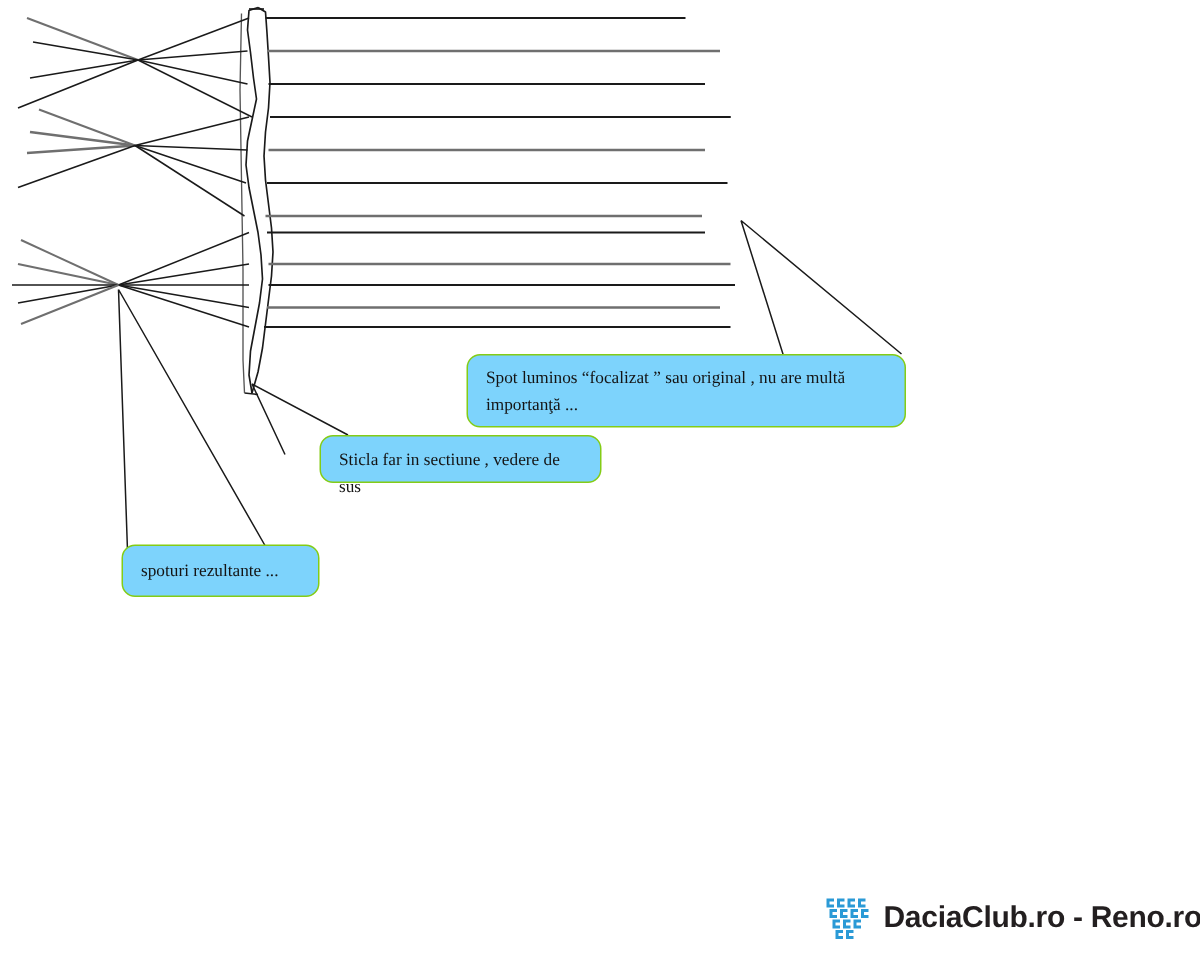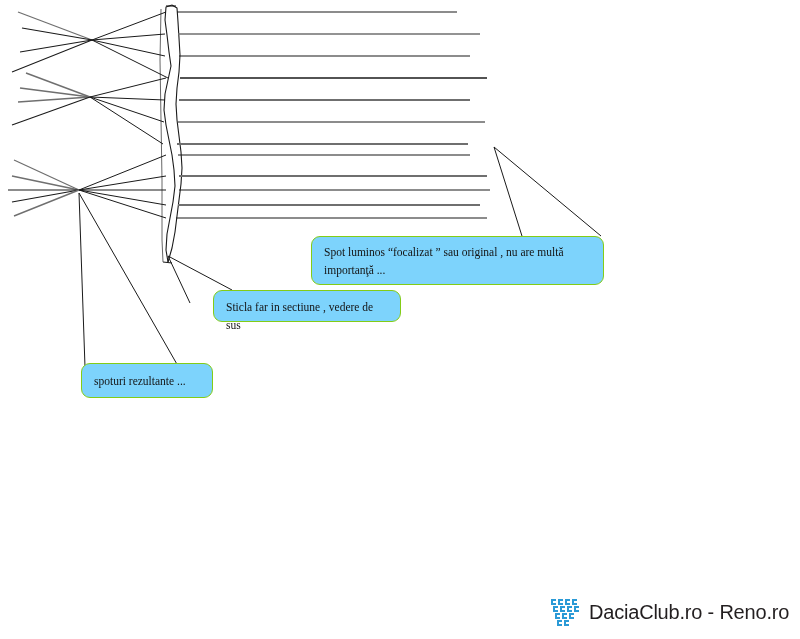--- a/index.html
+++ b/index.html
@@ -65,21 +65,21 @@
     top: 589px;
     width: 245px;
     height: 46px;
     display: flex;
     align-items: center;
     z-index: 6;
   }
   #watermark-text {
     font-family: "Liberation Sans", "DejaVu Sans", sans-serif;
     font-size: 20px;
-    font-weight: normal;
+    font-weight: bold;
     color: #231f20;
     letter-spacing: -0.2px;
     white-space: nowrap;
     margin: 0 4px 0 6px;
   }
   .wm-icon { flex: 0 0 auto; display: block; }
 </style>
 </head>
 <body>
 

